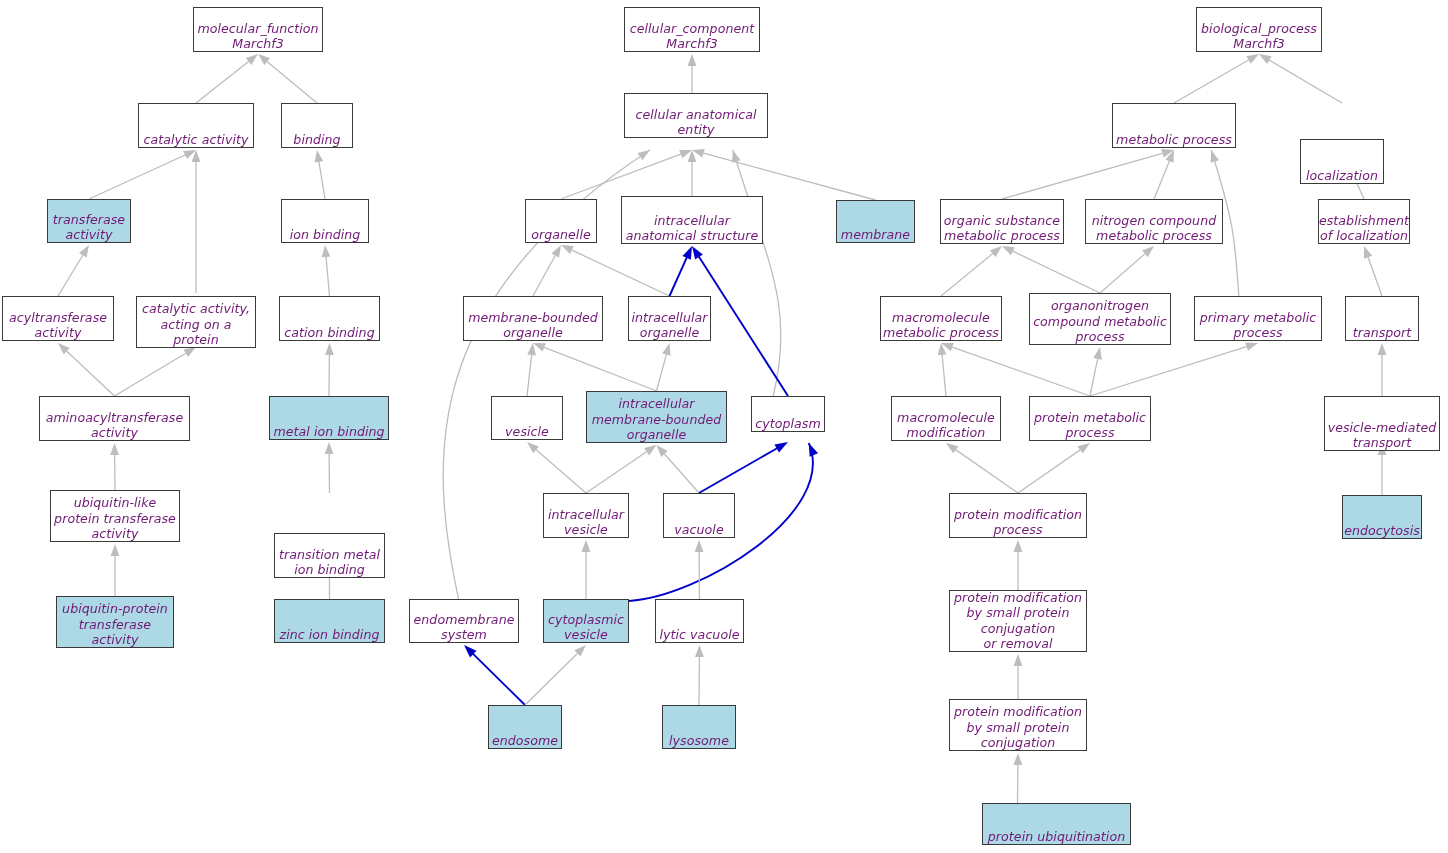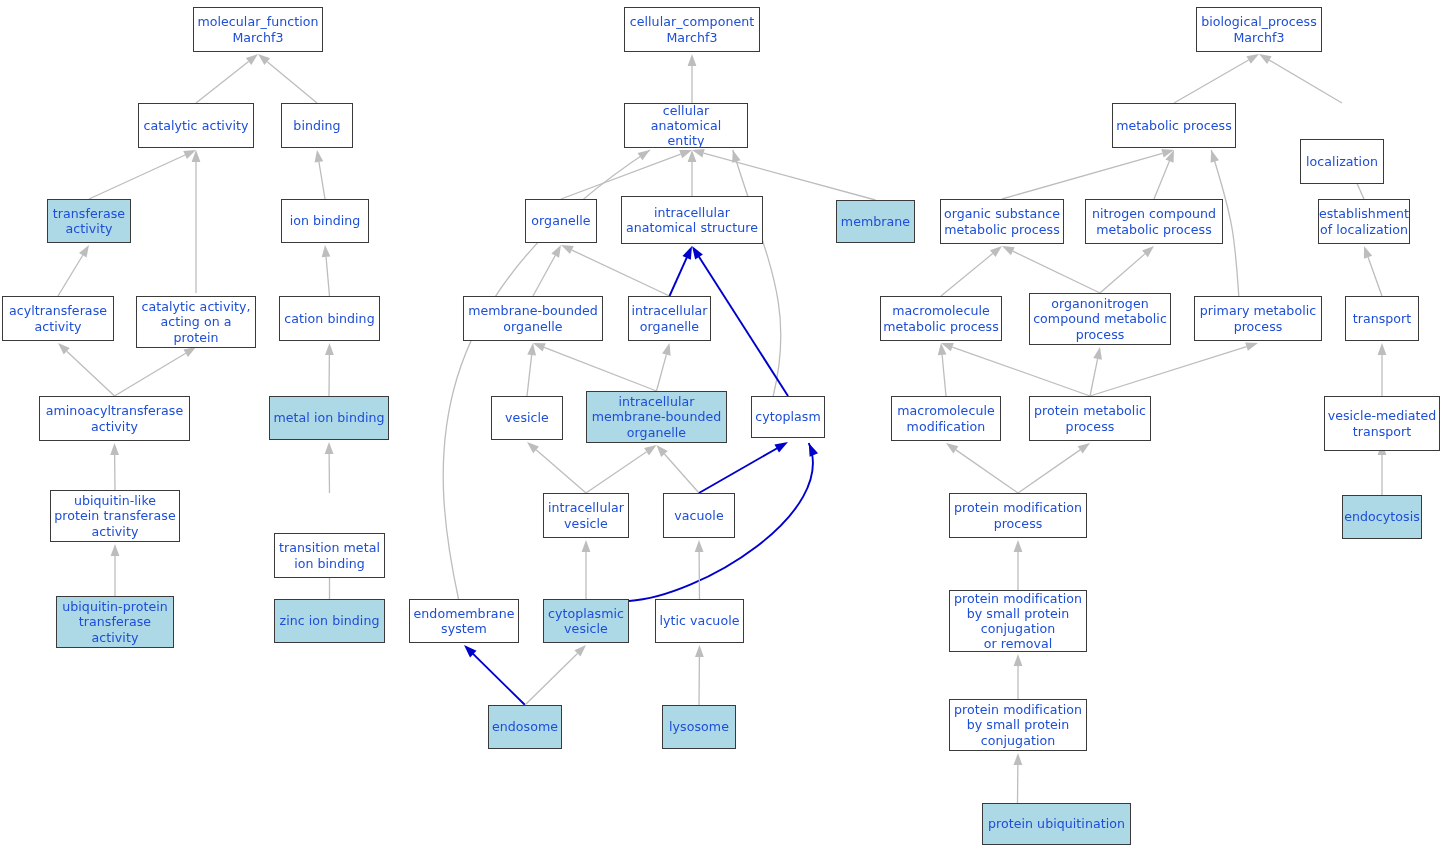--- a/index.html
+++ b/index.html
@@ -1,21 +1,21 @@
 <!DOCTYPE html>
 <html><head>
 <meta charset="utf-8">
 <style>
   html,body{margin:0;padding:0;background:#ffffff;}
   body{font-family:"DejaVu Sans","Liberation Sans",sans-serif;}
   #canvas{position:relative;width:1448px;height:853px;background:#ffffff;overflow:hidden;}
   #edges{position:absolute;left:0;top:0;width:1448px;height:853px;pointer-events:none;}
   .node{position:absolute;box-sizing:border-box;border:1.4px solid #3a3a3a;background:#ffffff;
-        display:flex;align-items:center;justify-content:center;text-align:center;
-        font-size:12.6px;line-height:15.2px;color:#1d4ed8;letter-spacing:0.05px;}
+        display:flex;align-items:flex-end;justify-content:center;text-align:center;
+        font-size:12.6px;line-height:15.2px;color:#701a75;letter-spacing:0.05px;font-style:italic;}
   .node.hl{background:#ADD8E6;}
   .node .lbl{display:block;white-space:pre-line;padding:0 2px;}
 </style>
 </head>
 <body>
 
 <div id="canvas">
   <svg id="edges" viewBox="0 0 1448 853">
       <g>
         <path d="M 196 103 L 248.58529504788024 61.44065391377207" fill="none" stroke="#bdbdbd" stroke-width="1.3"></path>
@@ -300,21 +300,21 @@
 transferase
 activity</span>
     </div>
     <div class="node hl" style="left: 274px; top: 599px; width: 111px; height: 44px;">
       <span class="lbl">zinc ion binding</span>
     </div>
     <div class="node" style="left: 624px; top: 7px; width: 136px; height: 45px;">
       <span class="lbl">cellular_component
 Marchf3</span>
     </div>
-    <div class="node" style="left: 624px; top: 103px; width: 124px; height: 45px;">
+    <div class="node" style="left: 624px; top: 93px; width: 144px; height: 45px;">
       <span class="lbl">cellular anatomical
 entity</span>
     </div>
     <div class="node" style="left: 525px; top: 199px; width: 72px; height: 44px;">
       <span class="lbl">organelle</span>
     </div>
     <div class="node" style="left: 621px; top: 196px; width: 142px; height: 48px;">
       <span class="lbl">intracellular
 anatomical structure</span>
     </div>
@@ -330,21 +330,21 @@
 organelle</span>
     </div>
     <div class="node" style="left: 491px; top: 396px; width: 72px; height: 44px;">
       <span class="lbl">vesicle</span>
     </div>
     <div class="node hl" style="left: 586px; top: 391px; width: 141px; height: 52px;">
       <span class="lbl">intracellular
 membrane-bounded
 organelle</span>
     </div>
-    <div class="node" style="left: 751px; top: 396px; width: 74px; height: 42px;">
+    <div class="node" style="left: 751px; top: 396px; width: 74px; height: 36px;">
       <span class="lbl">cytoplasm</span>
     </div>
     <div class="node" style="left: 543px; top: 493px; width: 86px; height: 45px;">
       <span class="lbl">intracellular
 vesicle</span>
     </div>
     <div class="node" style="left: 663px; top: 493px; width: 72px; height: 45px;">
       <span class="lbl">vacuole</span>
     </div>
     <div class="node" style="left: 409px; top: 599px; width: 110px; height: 44px;">

